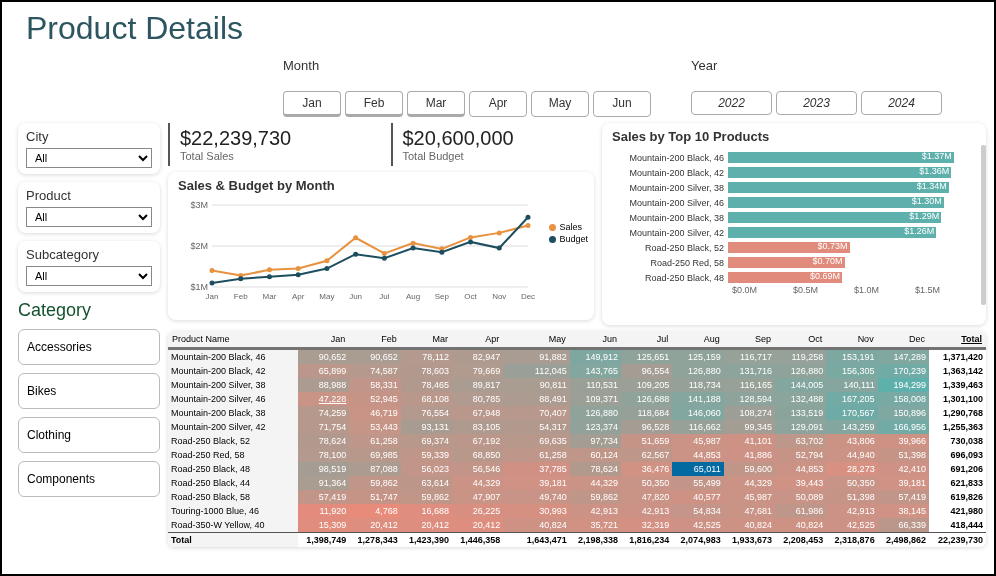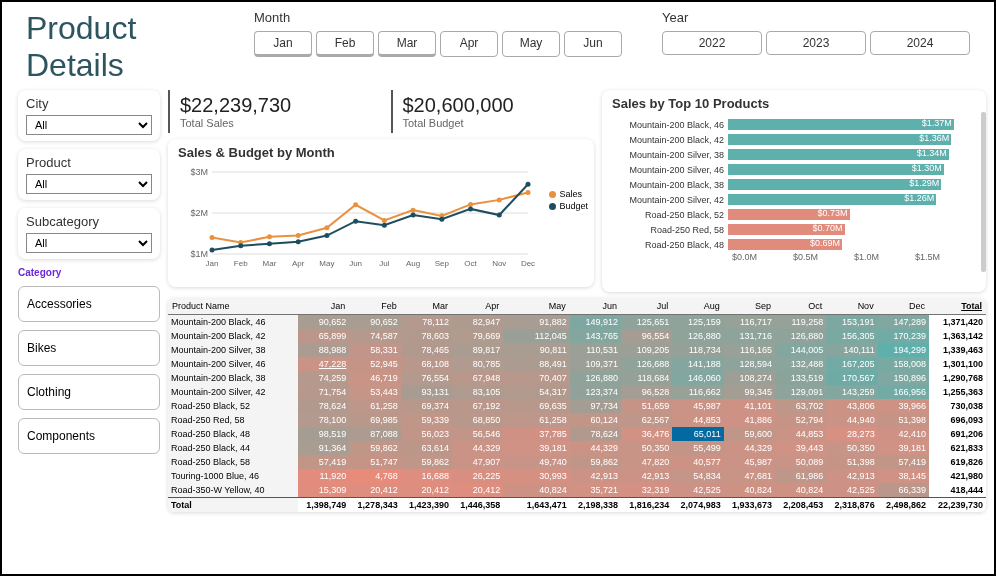--- a/index.html
+++ b/index.html
@@ -1,35 +1,35 @@
 <!DOCTYPE html>
 <html><head>
 <meta charset="utf-8">
 <style>
   * { box-sizing: border-box; margin: 0; padding: 0; }
   body { font-family: "Segoe UI", Arial, sans-serif; background: #fff; width: 996px; height: 576px; overflow: hidden; border: 2px solid #000; position: relative; }
   
   .header { display: flex; align-items: flex-start; padding: 8px 24px 0 24px; gap: 40px; }
   .title { font-size: 32px; color: #2d5560; font-weight: 400; }
   
-  .slicer-group { display: flex; flex-direction: column; gap: 6px; }
+  .slicer-group { display: flex; flex-direction: column; gap: 18px; margin-top: 48px; }
   .slicer-label { font-size: 13px; color: #333; }
   .slicer-row { display: flex; gap: 4px; }
   .slicer-chip { border: 1px solid #aaa; border-radius: 4px; padding: 4px 0; font-size: 12px; text-align: center; width: 58px; cursor: pointer; color: #333; background: #fff; }
-  .slicer-chip.wide { width: 100px; }
+  .slicer-chip.wide { width: 81px; font-style: italic; }
   .slicer-chip.active-bar { border-bottom: 3px solid #aaa; }
   
   .main { display: flex; padding: 6px 8px 0 16px; gap: 8px; }
   
   .left-col { width: 142px; display: flex; flex-direction: column; gap: 8px; }
   .filter-card { border-radius: 8px; padding: 6px 8px; box-shadow: 0 1px 4px rgba(0,0,0,0.15); }
   .filter-label { font-size: 13px; color: #333; font-weight: 500; margin-bottom: 4px; }
   .filter-select { width: 100%; font-size: 11px; padding: 2px 4px; border: 1px solid #888; background: #fff; }
   .cat-card { border: 1px solid #bbb; border-radius: 6px; padding: 10px 8px; font-size: 12px; cursor: pointer; }
-  .cat-label { font-size: 10px; color: #6d28d9; font-weight: 700; }
+  .cat-label { font-size: 18px; color: #14532d; font-weight: 400; }
   
   .mid-right { flex: 1; display: flex; flex-direction: column; gap: 6px; }
   .top-row { display: flex; gap: 8px; }
   
   .kpi-col { display: flex; flex-direction: column; gap: 6px; width: 426px; }
   .kpi-row { display: flex; gap: 19px; }
   .kpi { flex: 1; border-left: 2px solid #555; padding: 4px 10px; margin-right: 20px; }
   .kpi-value { font-size: 20px; color: #222; }
   .kpi-label { font-size: 11px; color: #666; }
   
@@ -40,21 +40,21 @@
   .bar-row { display: flex; align-items: center; height: 15px; font-size: 9px; color: #333; }
   .bar-name { width: 116px; text-align: right; padding-right: 4px; }
   .bar-track { flex: 1; position: relative; height: 11px; }
   .bar-fill { height: 100%; position: relative; }
   .bar-val { position: absolute; right: 2px; top: -1px; color: #fff; font-size: 9px; }
   .bar-axis { display: flex; margin-left: 120px; font-size: 9px; color: #666; }
   .bar-axis span { flex: 1; }
   
   .table-wrap { border-radius: 6px; box-shadow: 0 1px 4px rgba(0,0,0,0.15); overflow: hidden; }
   table { border-collapse: collapse; font-size: 9px; width: 100%; }
-  th { text-align: right; padding: 3px 4px; font-weight: 400; border-bottom: 1px solid #737373; background: #f4f4f4; }
+  th { text-align: right; padding: 3px 4px; font-weight: 400; border-bottom: 3px solid #737373; background: #f4f4f4; }
   th:first-child { text-align: left; width: 130px; }
   th:last-child { font-weight: 700; text-decoration: underline; }
   td { text-align: right; padding: 2px 3px; }
   td:first-child { text-align: left; background: #f4f4f4; }
   tr.total td { font-weight: 700; border-top: 1px solid #555; }
   
   .legend { position: absolute; right: 6px; top: 50px; font-size: 9px; }
   .legend-item { display: flex; align-items: center; gap: 3px; margin-bottom: 2px; }
   .legend-dot { width: 7px; height: 7px; border-radius: 50%; }
   

